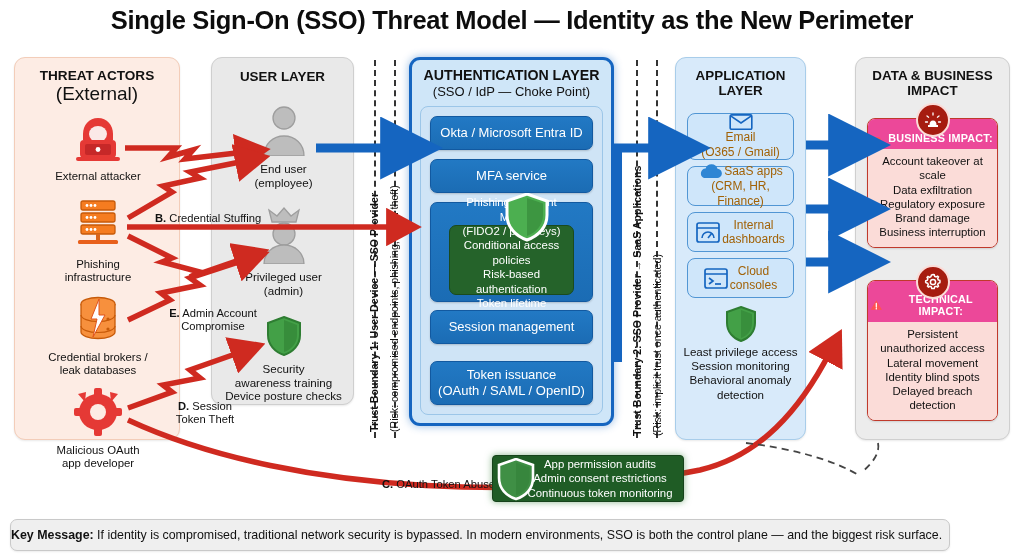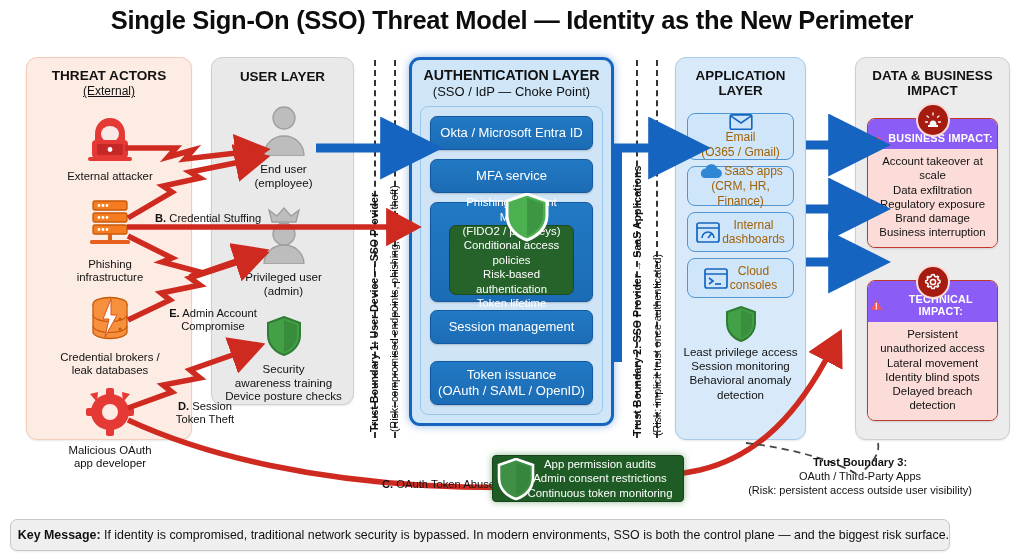--- a/index.html
+++ b/index.html
@@ -29,27 +29,27 @@
   .panel-title {
     text-align: center;
     font-weight: bold;
     color: #111;
     line-height: 1.12;
   }
   .panel-sub { font-weight: normal; }
 
   
   #panel-threat {
-    left: 26px; top: 57px; width: 166px; height: 383px;
+    left: 14px; top: 57px; width: 166px; height: 383px;
     background: #fdece4;
     border: 1.4px solid #f3cdb9;
     box-shadow: 0 1px 2px rgba(0,0,0,.09);
   }
   #panel-threat .panel-title { font-size: 13.6px; margin-top: 10px; }
-  #panel-threat .panel-sub { font-size: 12px; text-decoration: underline; }
+  #panel-threat .panel-sub { font-size: 19px; }
 
   
   #panel-user {
     left: 211px; top: 57px; width: 143px; height: 348px;
     background: #e9e9e9;
     border: 1.4px solid #cfcfcf;
     box-shadow: 0 1px 2px rgba(0,0,0,.09);
   }
   #panel-user .panel-title { font-size: 13.4px; margin-top: 11px; }
 
@@ -134,21 +134,21 @@
   #panel-data .panel-title { font-size: 13.4px; margin-top: 10px; }
   .impact {
     position: absolute; left: 11px; right: 11px;
     border: 1.5px solid #c0392b;
     border-radius: 8px;
     background: #fbdcd8;
     overflow: hidden;
     box-shadow: 0 1px 2px rgba(0,0,0,.12);
   }
   .impact-head {
-    background: #8b5cf6; color: #fff;
+    background: #ec4899; color: #fff;
     font-size: 10.8px; font-weight: bold; letter-spacing: .2px;
     text-align: center; padding: 12px 2px 5px 2px;
     display: flex; align-items: center; justify-content: center; gap: 4px;
   }
   .impact-body {
     background: #fbdcd8; color: #111;
     font-size: 11.4px; line-height: 1.25; text-align: center;
     padding: 5px 3px 7px 3px;
   }
   #impact-business { top: 60px; }
@@ -216,21 +216,21 @@
   #tb3 {
     position: absolute; left: 710px; top: 455px; width: 300px;
     text-align: center; font-size: 11px; line-height: 1.28; color: #111;
   }
   #tb3 .b { font-weight: bold; }
 
   
   #keymsg {
     position: absolute; left: 10px; top: 519px; width: 940px; height: 32px;
     background: #efefef; border: 1.4px solid #c9c9c9; border-radius: 7px;
-    display: flex; align-items: center; justify-content: flex-end;
+    display: flex; align-items: center; justify-content: flex-start;
     font-size: 12.4px; color: #111;
     box-shadow: 0 1px 2px rgba(0,0,0,.08);
   }
   #keymsg b { font-weight: bold; }
 </style>
 </head>
 <body>
 
 <div id="stage">
 
@@ -569,23 +569,18 @@
   </div>
   <div id="oauth-green">
     <svg style="position:absolute;left:4px;top:2px" width="38" height="43" viewBox="0 0 38 43">
       <path d="M19 1 L36 7 v13c0 10.5-7.3 18-17 21C9.3 38 2 30.5 2 20V7z" fill="#3f8f45" stroke="#fff" stroke-width="2.6"></path>
       <path d="M19 4.5 L32.6 9.4 v10.6c0 8.8-6 15-13.6 17.6z" fill="#2e7d32" opacity=".45"></path>
     </svg>
     <div class="txt" style="white-space:pre-line">App permission audits
 Admin consent restrictions
 Continuous token monitoring</div>
   </div>
-  <div id="tb3">
-    <span class="b">Trust Boundary 3:</span><br>
-    <span>OAuth / Third-Party Apps</span><br>
-    <span>(Risk: persistent access outside user visibility)</span>
-  </div>
 
   <div id="keymsg">
     <span><b>Key Message:</b><span> If identity is compromised, traditional network security is bypassed. In modern environments, SSO is both the control plane — and the biggest risk surface.</span></span>
   </div>
 
 </div>
 
 </body></html>

